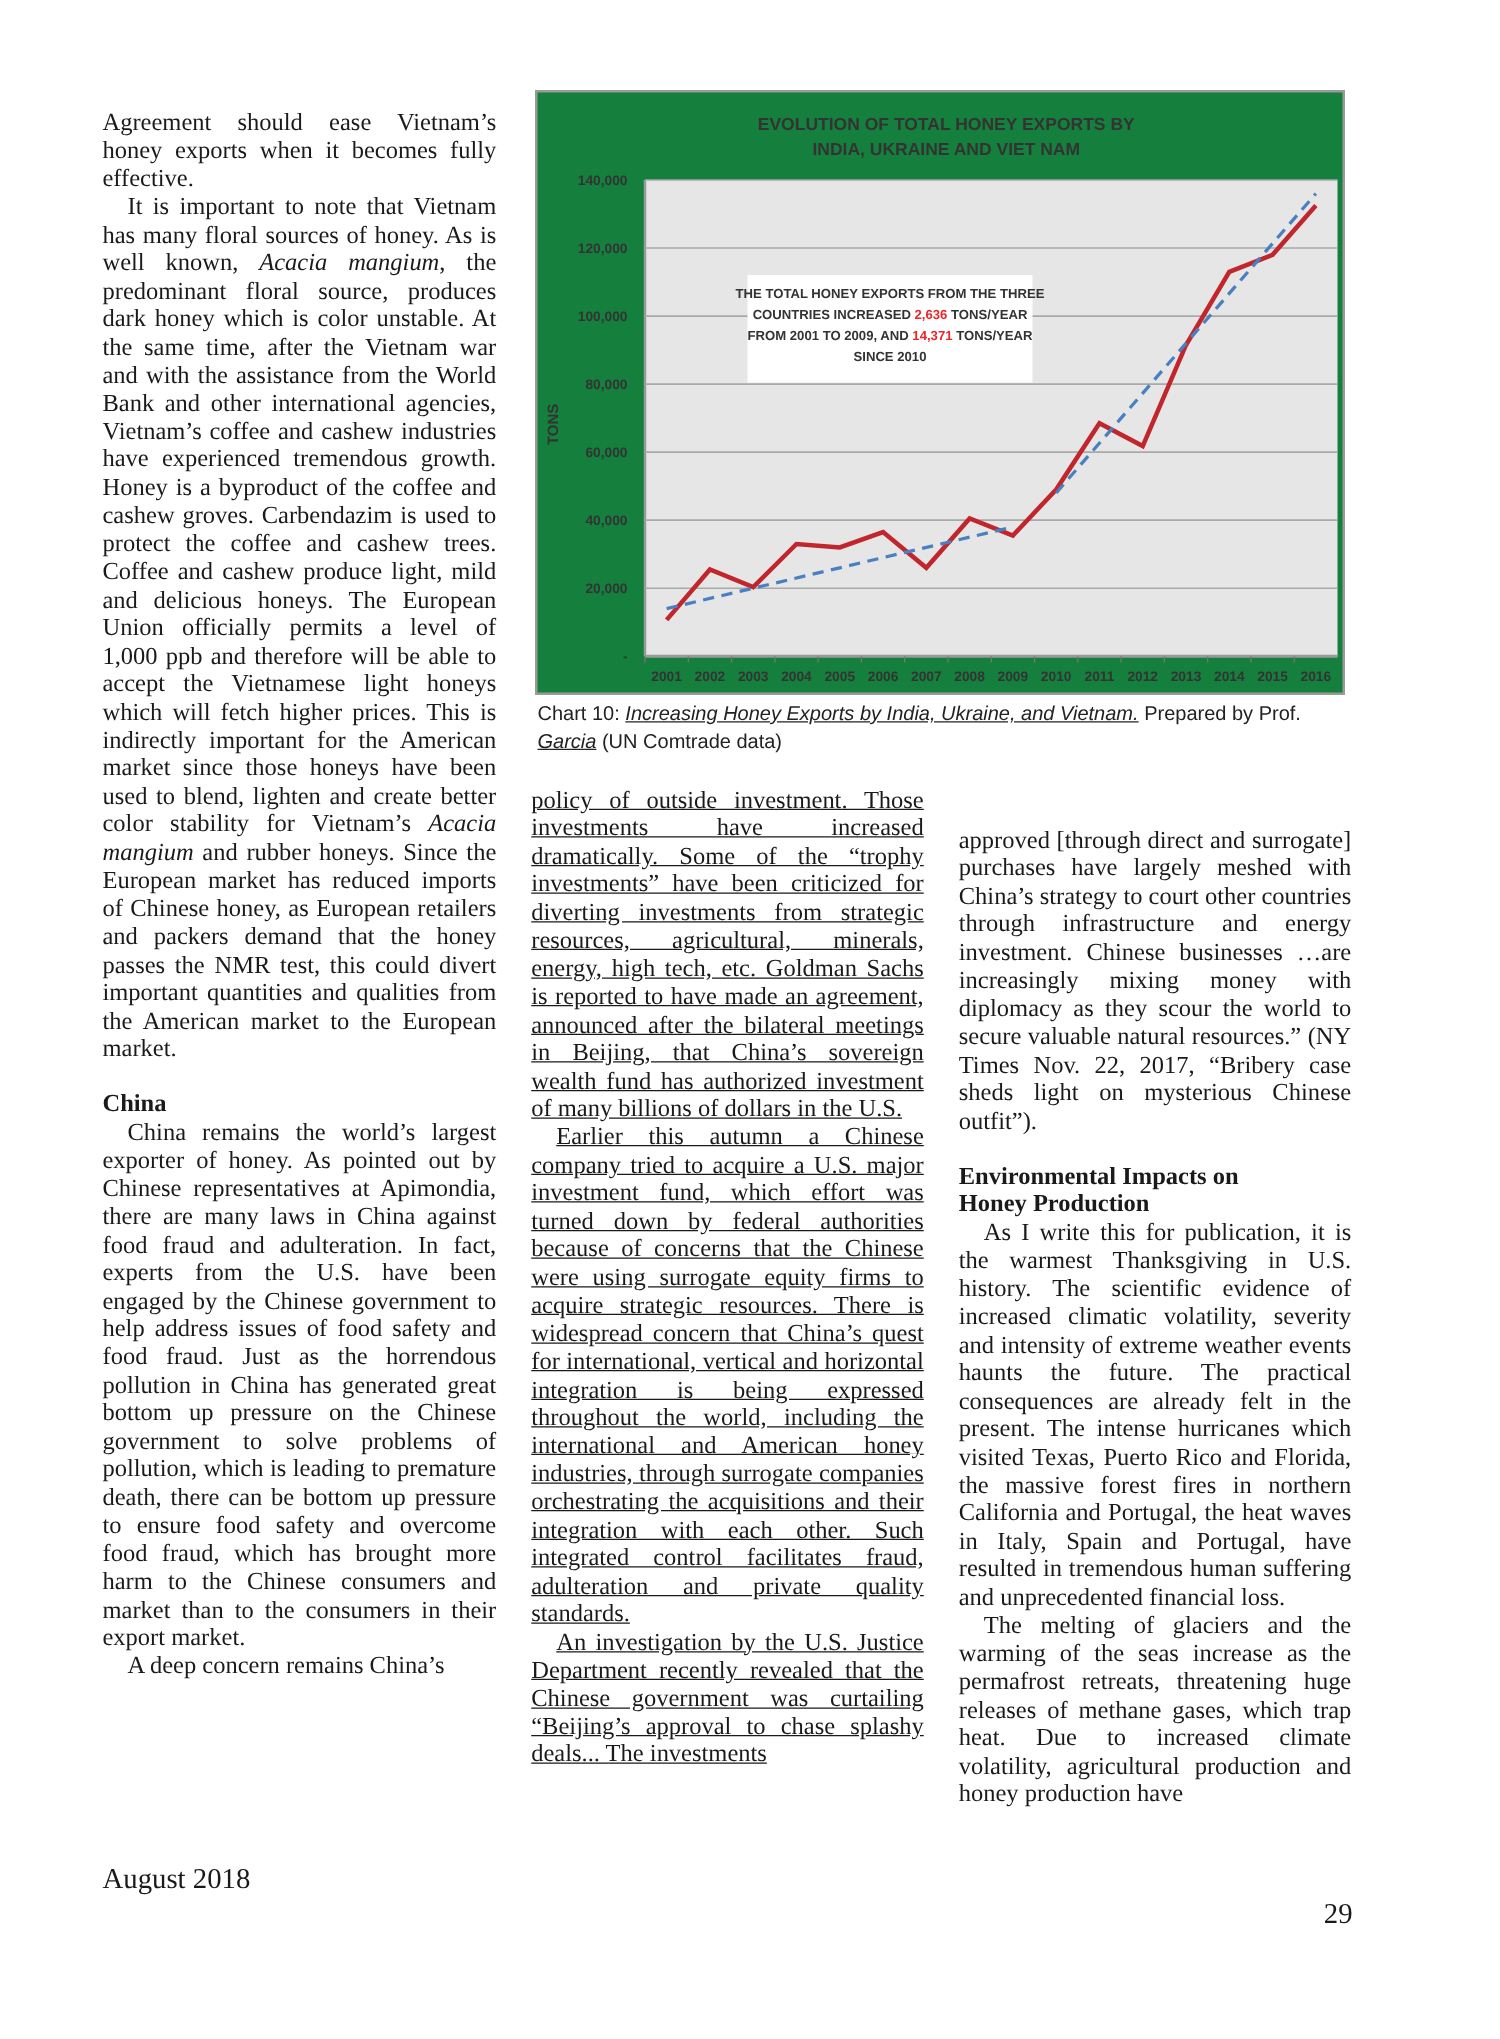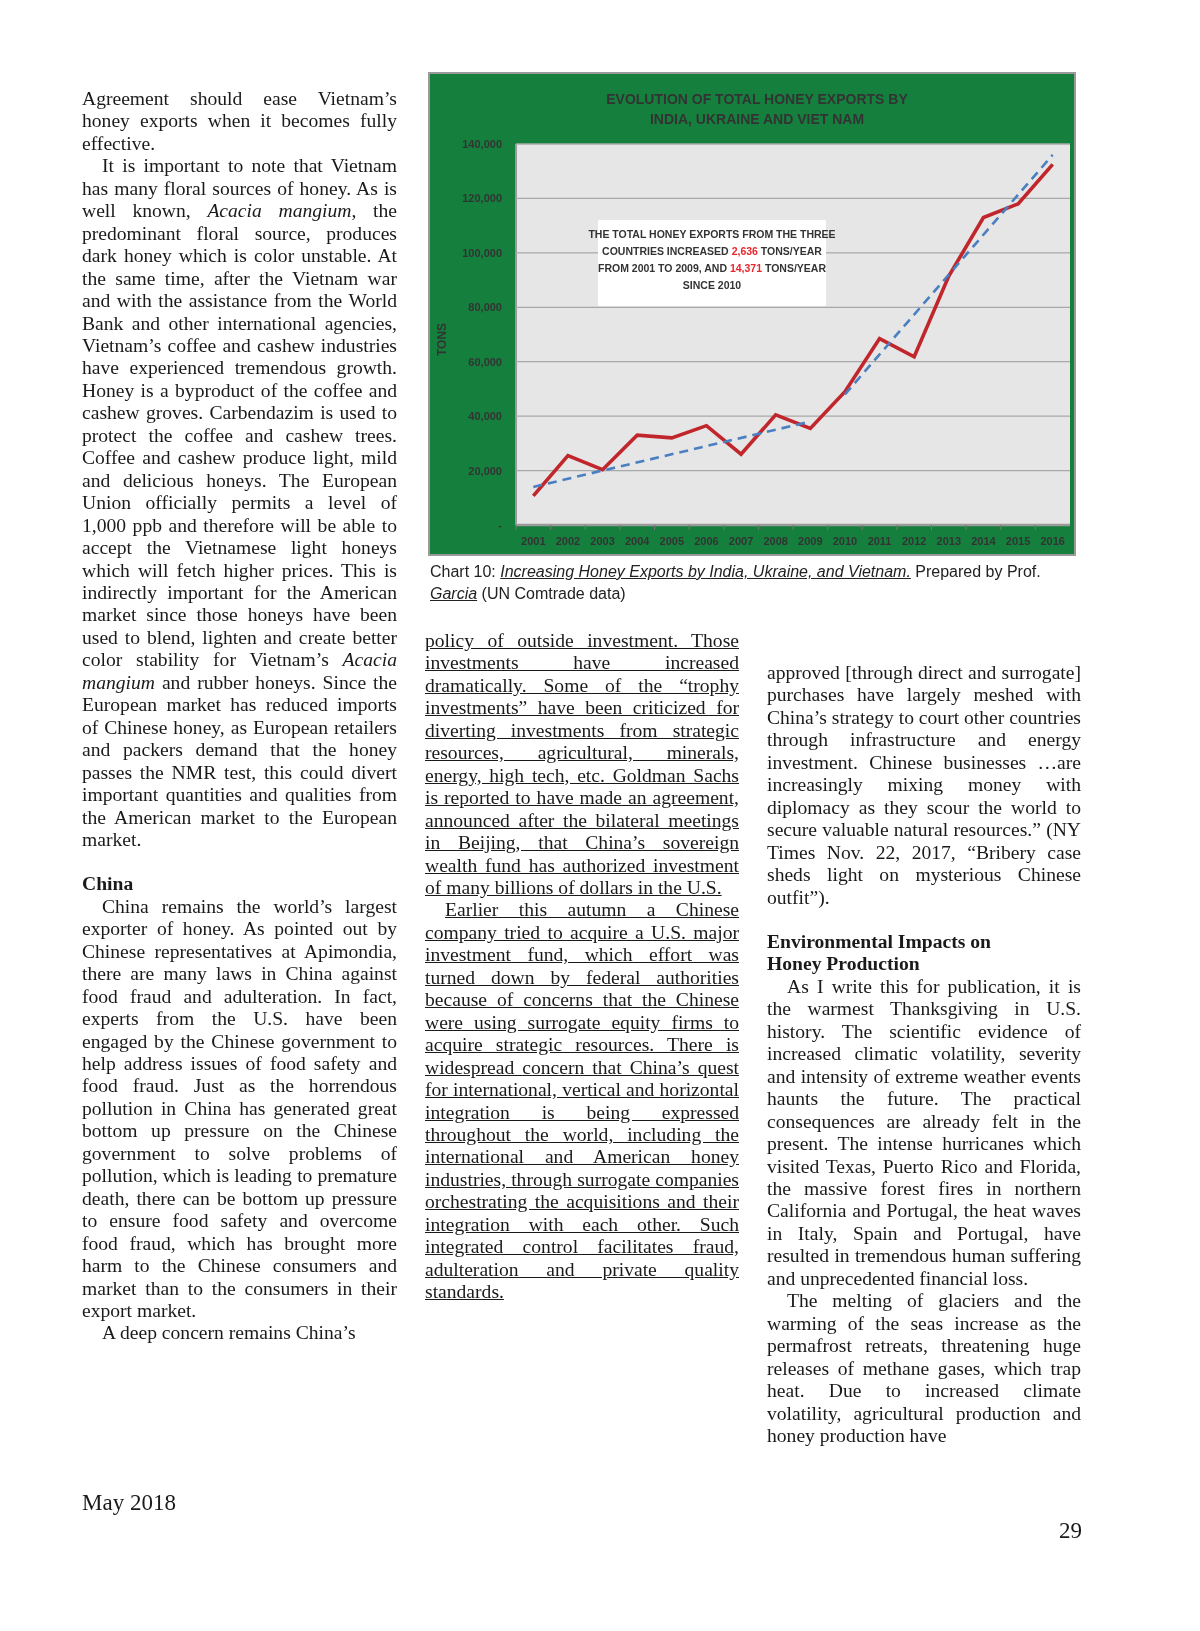--- a/index.html
+++ b/index.html
@@ -122,30 +122,31 @@
       <polyline points="414.9375,320.37142857142857 622.6875,80.8857142857143" fill="none" stroke="#4a7fc1" stroke-width="2.6" stroke-linejoin="miter" stroke-dasharray="9,6"></polyline>
     </svg>
 </div>
 
 <div id="caption"><span>Chart 10: </span><i>Increasing Honey Exports by India, Ukraine, and Vietnam.</i><span> Prepared by Prof. </span><i>Garcia</i><span> (UN Comtrade data)</span></div>
 
 <div id="col2" class="col">
   <div id="c2-paras">
       <p>policy of outside investment. Those investments have increased dramatically. Some of the “trophy investments” have been criticized for diverting investments from strategic resources, agricultural, minerals, energy, high tech, etc. Goldman Sachs is reported to have made an agreement, announced after the bilateral meetings in Beijing, that China’s sovereign wealth fund has authorized investment of many billions of dollars in the U.S.</p>
       <p class="ind">Earlier this autumn a Chinese company tried to acquire a U.S. major investment fund, which effort was turned down by federal authorities because of concerns that the Chinese were using surrogate equity firms to acquire strategic resources. There is widespread concern that China’s quest for international, vertical and horizontal integration is being expressed throughout the world, including the international and American honey industries, through surrogate companies orchestrating the acquisitions and their integration with each other. Such integrated control facilitates fraud, adulteration and private quality standards.</p>
+      <p class="ind">An investigation by the U.S. Justice Department recently revealed that the Chinese government was curtailing “Beijing’s approval to chase splashy deals... The investments</p>
     </div>
 </div>
 
 <div id="col3" class="col">
   <div id="c3-before">
       <p>approved [through direct and surrogate] purchases have largely meshed with China’s strategy to court other countries through infrastructure and energy investment. Chinese businesses …are increasingly mixing money with diplomacy as they scour the world to secure valuable natural resources.” (NY Times Nov. 22, 2017, “Bribery case sheds light on mysterious Chinese outfit”).</p>
     </div>
   <div class="spacer"></div>
   <p class="head">Environmental Impacts on</p>
   <p class="head">Honey Production</p>
   <div id="c3-after">
       <p class="ind">As I write this for publication, it is the warmest Thanksgiving in U.S. history. The scientific evidence of increased climatic volatility, severity and intensity of extreme weather events haunts the future. The practical consequences are already felt in the present. The intense hurricanes which visited Texas, Puerto Rico and Florida, the massive forest fires in northern California and Portugal, the heat waves in Italy, Spain and Portugal, have resulted in tremendous human suffering and unprecedented financial loss.</p>
       <p class="ind">The melting of glaciers and the warming of the seas increase as the permafrost retreats, threatening huge releases of methane gases, which trap heat. Due to increased climate volatility, agricultural production and honey production have</p>
     </div>
 </div>
 
-<div id="footer-date" class="footer">May 2018</div>
+<div id="footer-date" class="footer">August 2018</div>
 <div id="footer-page" class="footer">29</div>
 
 </body></html>

